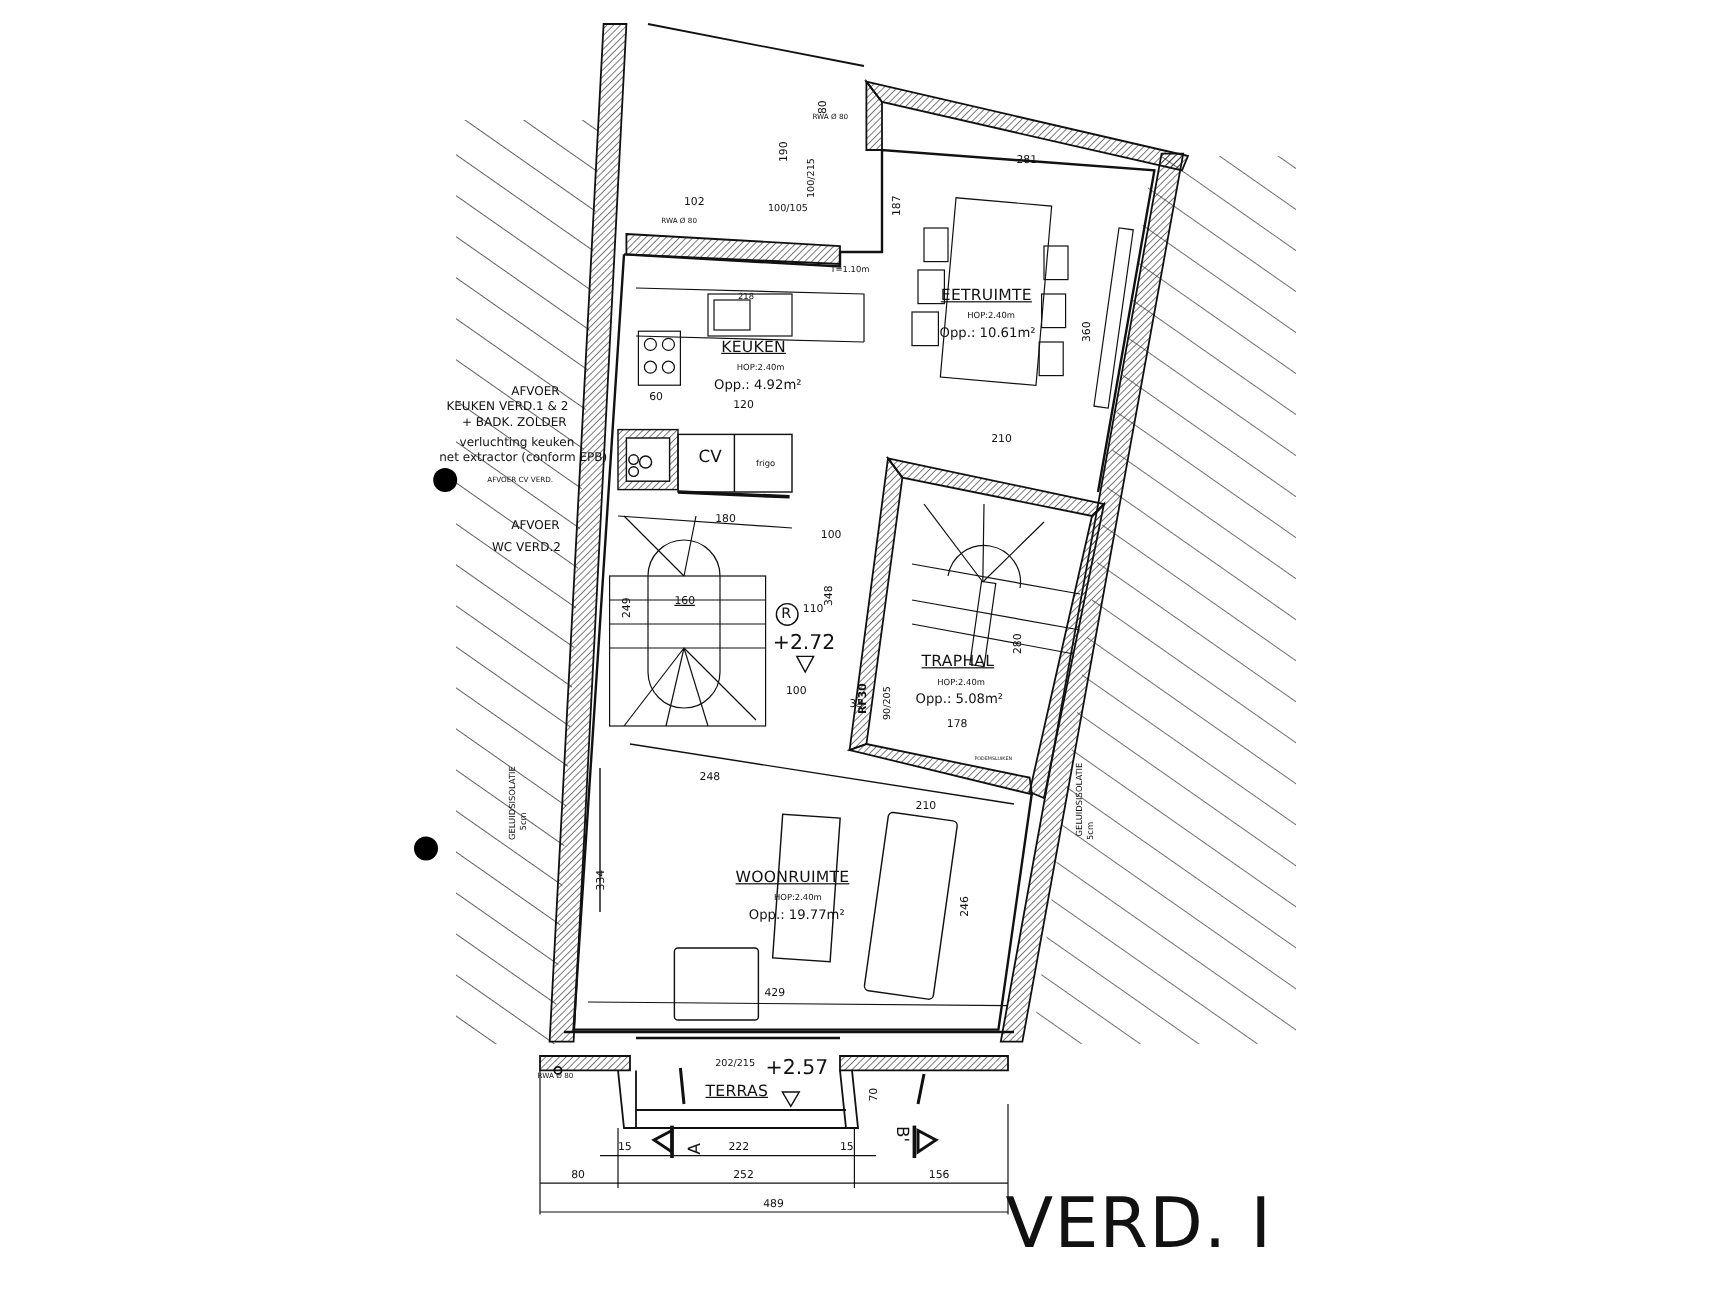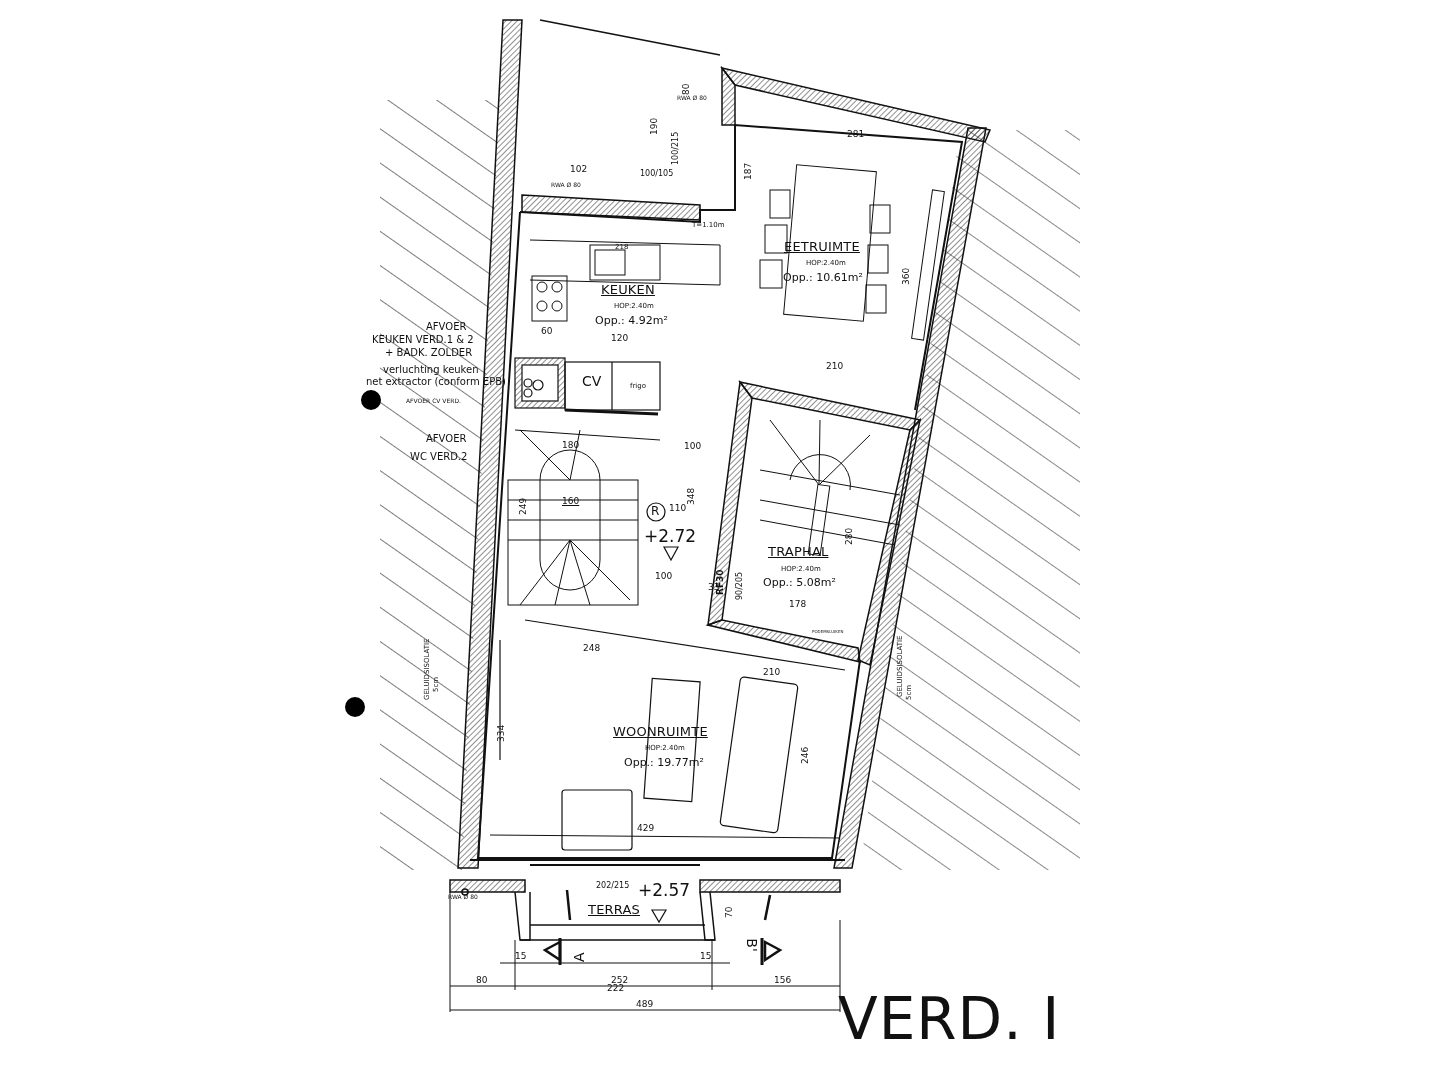--- a/index.html
+++ b/index.html
@@ -226,38 +226,38 @@
 
 <div class="lbl dim" style="left:570px;top:165px;">102</div>
 <div class="lbl dim rot-v" style="left:650px;top:135px;">190</div>
 <div class="lbl dim rot-v" style="left:682px;top:95px;">80</div>
 <div class="lbl dim rot-v" style="left:744px;top:180px;">187</div>
 <div class="lbl dim" style="left:847px;top:130px;">281</div>
 <div class="lbl dim rot-v" style="left:902px;top:285px;">360</div>
 <div class="lbl dim" style="left:826px;top:362px;">210</div>
 <div class="lbl dim" style="left:611px;top:334px;text-align:center;">120</div>
 <div class="lbl dim" style="left:541px;top:327px;">60</div>
-<div class="lbl dim" style="left:562px;top:429px;margin-top:12px;">180</div>
+<div class="lbl dim" style="left:596px;top:429px;">180</div>
 <div class="lbl dim" style="left:684px;top:442px;">100</div>
 <div class="lbl dim rot-v" style="left:687px;top:505px;">348</div>
 <div class="lbl dim" style="left:669px;top:504px;">110</div>
 <div class="lbl dim" style="left:562px;top:497px;text-decoration:underline;">160</div>
 <div class="lbl dim rot-v" style="left:519px;top:515px;">249</div>
 <div class="lbl dim" style="left:655px;top:572px;">100</div>
 <div class="lbl dim rot-v" style="left:845px;top:545px;">280</div>
 <div class="lbl dim" style="left:708px;top:583px;">33</div>
 <div class="lbl dim" style="left:789px;top:600px;">178</div>
 <div class="lbl dim" style="left:583px;top:644px;">248</div>
 <div class="lbl dim" style="left:763px;top:668px;">210</div>
 <div class="lbl dim rot-v" style="left:497px;top:742px;">334</div>
 <div class="lbl dim rot-v" style="left:801px;top:764px;">246</div>
 <div class="lbl dim" style="left:637px;top:824px;">429</div>
 <div class="lbl dim rot-v" style="left:725px;top:918px;">70</div>
 <div class="lbl dim" style="left:515px;top:952px;">15</div>
-<div class="lbl dim" style="left:607px;top:952px;margin-top:32px;">222</div>
+<div class="lbl dim" style="left:607px;top:952px;">222</div>
 <div class="lbl dim" style="left:700px;top:952px;">15</div>
 <div class="lbl dim" style="left:476px;top:976px;">80</div>
 <div class="lbl dim" style="left:611px;top:976px;">252</div>
 <div class="lbl dim" style="left:774px;top:976px;">156</div>
 <div class="lbl dim" style="left:636px;top:1000px;">489</div>
 <div class="lbl dim" style="left:615px;top:244px;font-size:7px;">218</div>
 
 <div class="lbl title" style="left:838px;top:990px;">VERD. I</div>
 
 </body></html>

